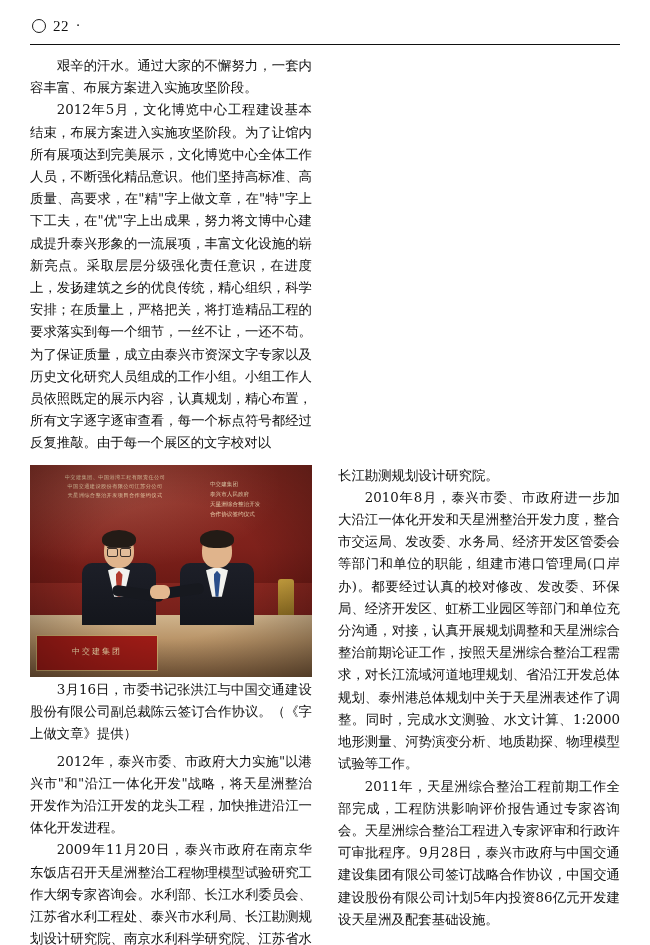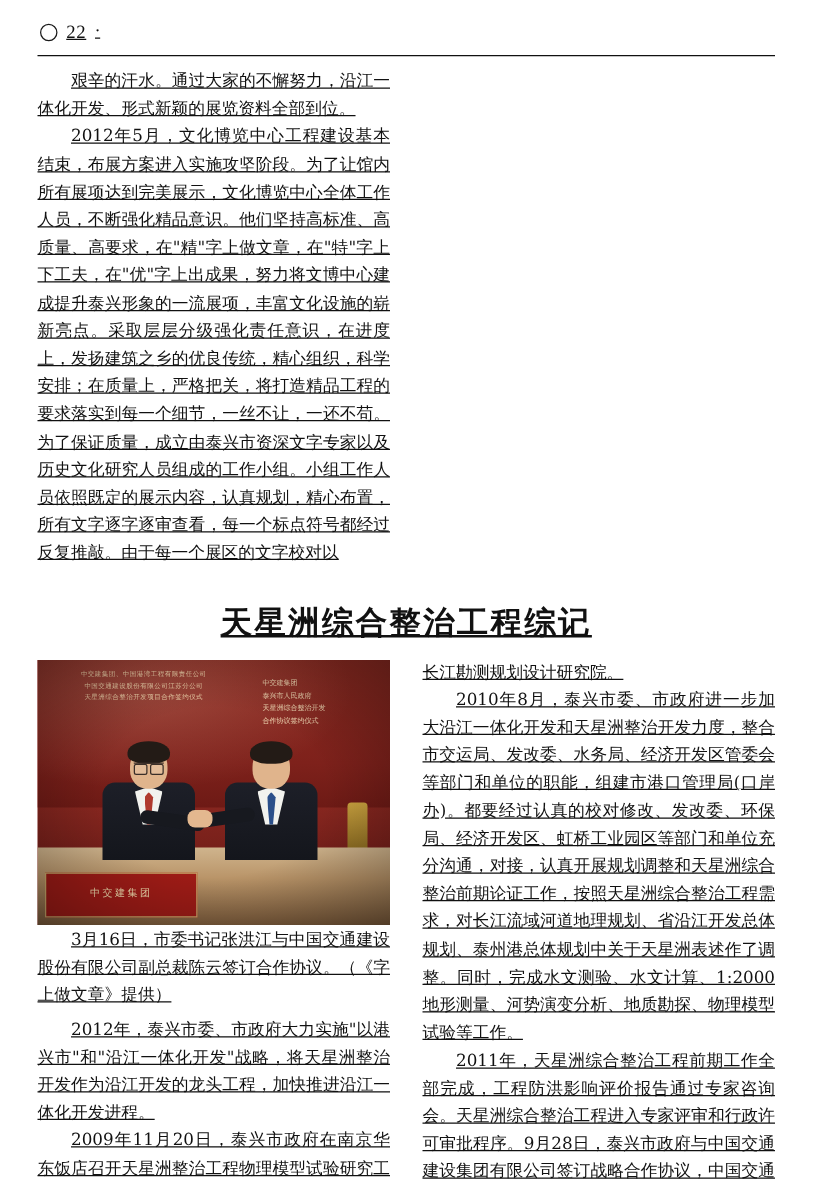--- a/index.html
+++ b/index.html
@@ -14,21 +14,20 @@
     color: #111;
     position: relative;
     overflow: hidden;
   }
   .page {
     width: 650px;
     height: 945px;
     position: relative;
     box-sizing: border-box;
     padding: 0 30px;
-    text-decoration: underline;
   }
 
   
   .header {
     display: flex;
     align-items: center;
     gap: 7px;
     padding-top: 13px;
     padding-left: 2px;
     height: 26px;
@@ -275,28 +274,27 @@
 
   <div class="header">
     <span class="bullet"></span>
     <span class="pagenum">22</span>
     <span class="dot">·</span>
   </div>
   <hr class="header-rule">
 
   <div class="cols">
     <div class="col">
-      <p class="t">艰辛的汗水。通过大家的不懈努力，沿江一体化开发、形式新颖的展览资料全部到位。</p>
+      <p class="t">艰辛的汗水。通过大家的不懈努力，一套内容丰富、布展方案进入实施攻坚阶段。</p>
       <p class="t">2012年5月，文化博览中心工程建设基本结束，布展方案进入实施攻坚阶段。为了让馆内所有展项达到完美展示，文化博览中心全体工作人员，不断强化精品意识。他们坚持高标准、高质量、高要求，在"精"字上做文章，在"特"字上下工夫，在"优"字上出成果，努力将文博中心建成提升泰兴形象的一流展项，丰富文化设施的崭新亮点。采取层层分级强化责任意识，在进度上，发扬建筑之乡的优良传统，精心组织，科学安排；在质量上，严格把关，将打造精品工程的要求落实到每一个细节，一丝不让，一还不苟。为了保证质量，成立由泰兴市资深文字专家以及历史文化研究人员组成的工作小组。小组工作人员依照既定的展示内容，认真规划，精心布置，所有文字逐字逐审查看，每一个标点符号都经过反复推敲。由于每一个展区的文字校对以</p>
     </div>
     <div class="col">
     </div>
   </div>
 
-  <div class="article-title">天星洲综合整治工程综记</div>
 
   <div class="cols">
     <div class="col">
 
       <div class="photo-wrap">
         <div class="photo">
           <div class="backdrop"></div>
           <div class="bannertext">
             <div>中交建集团、中国港湾工程有限责任公司</div>
             <div>中国交通建设股份有限公司江苏分公司</div>

